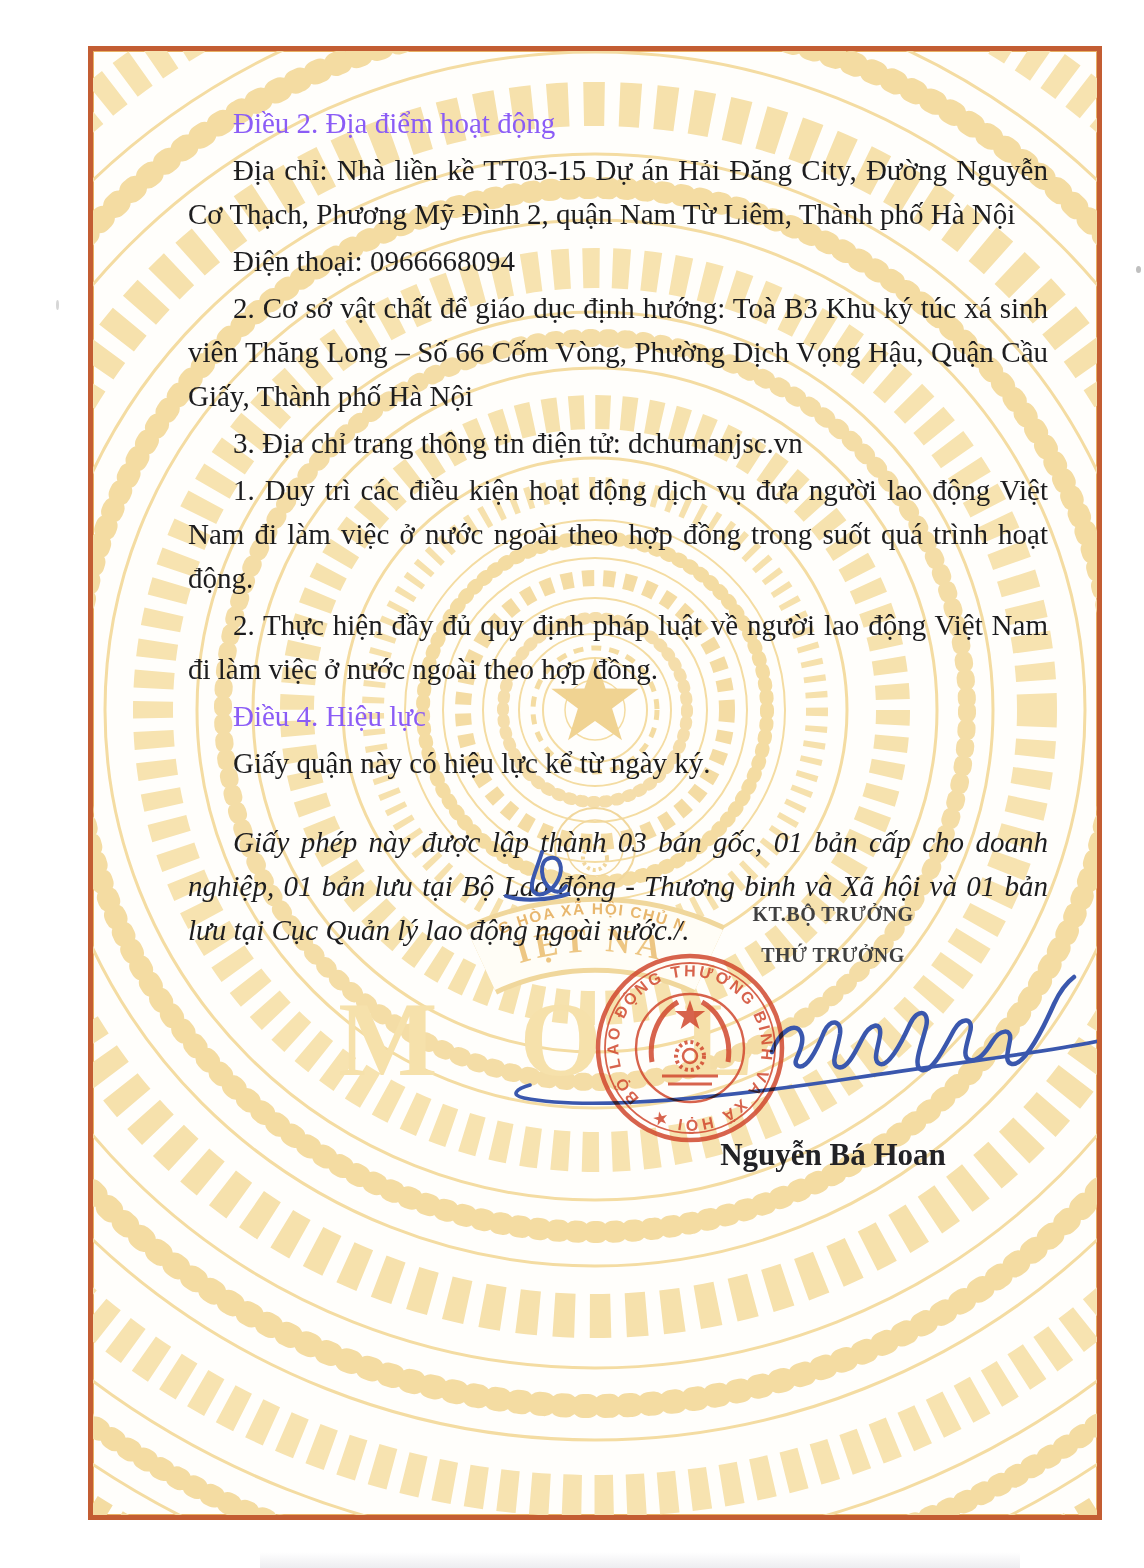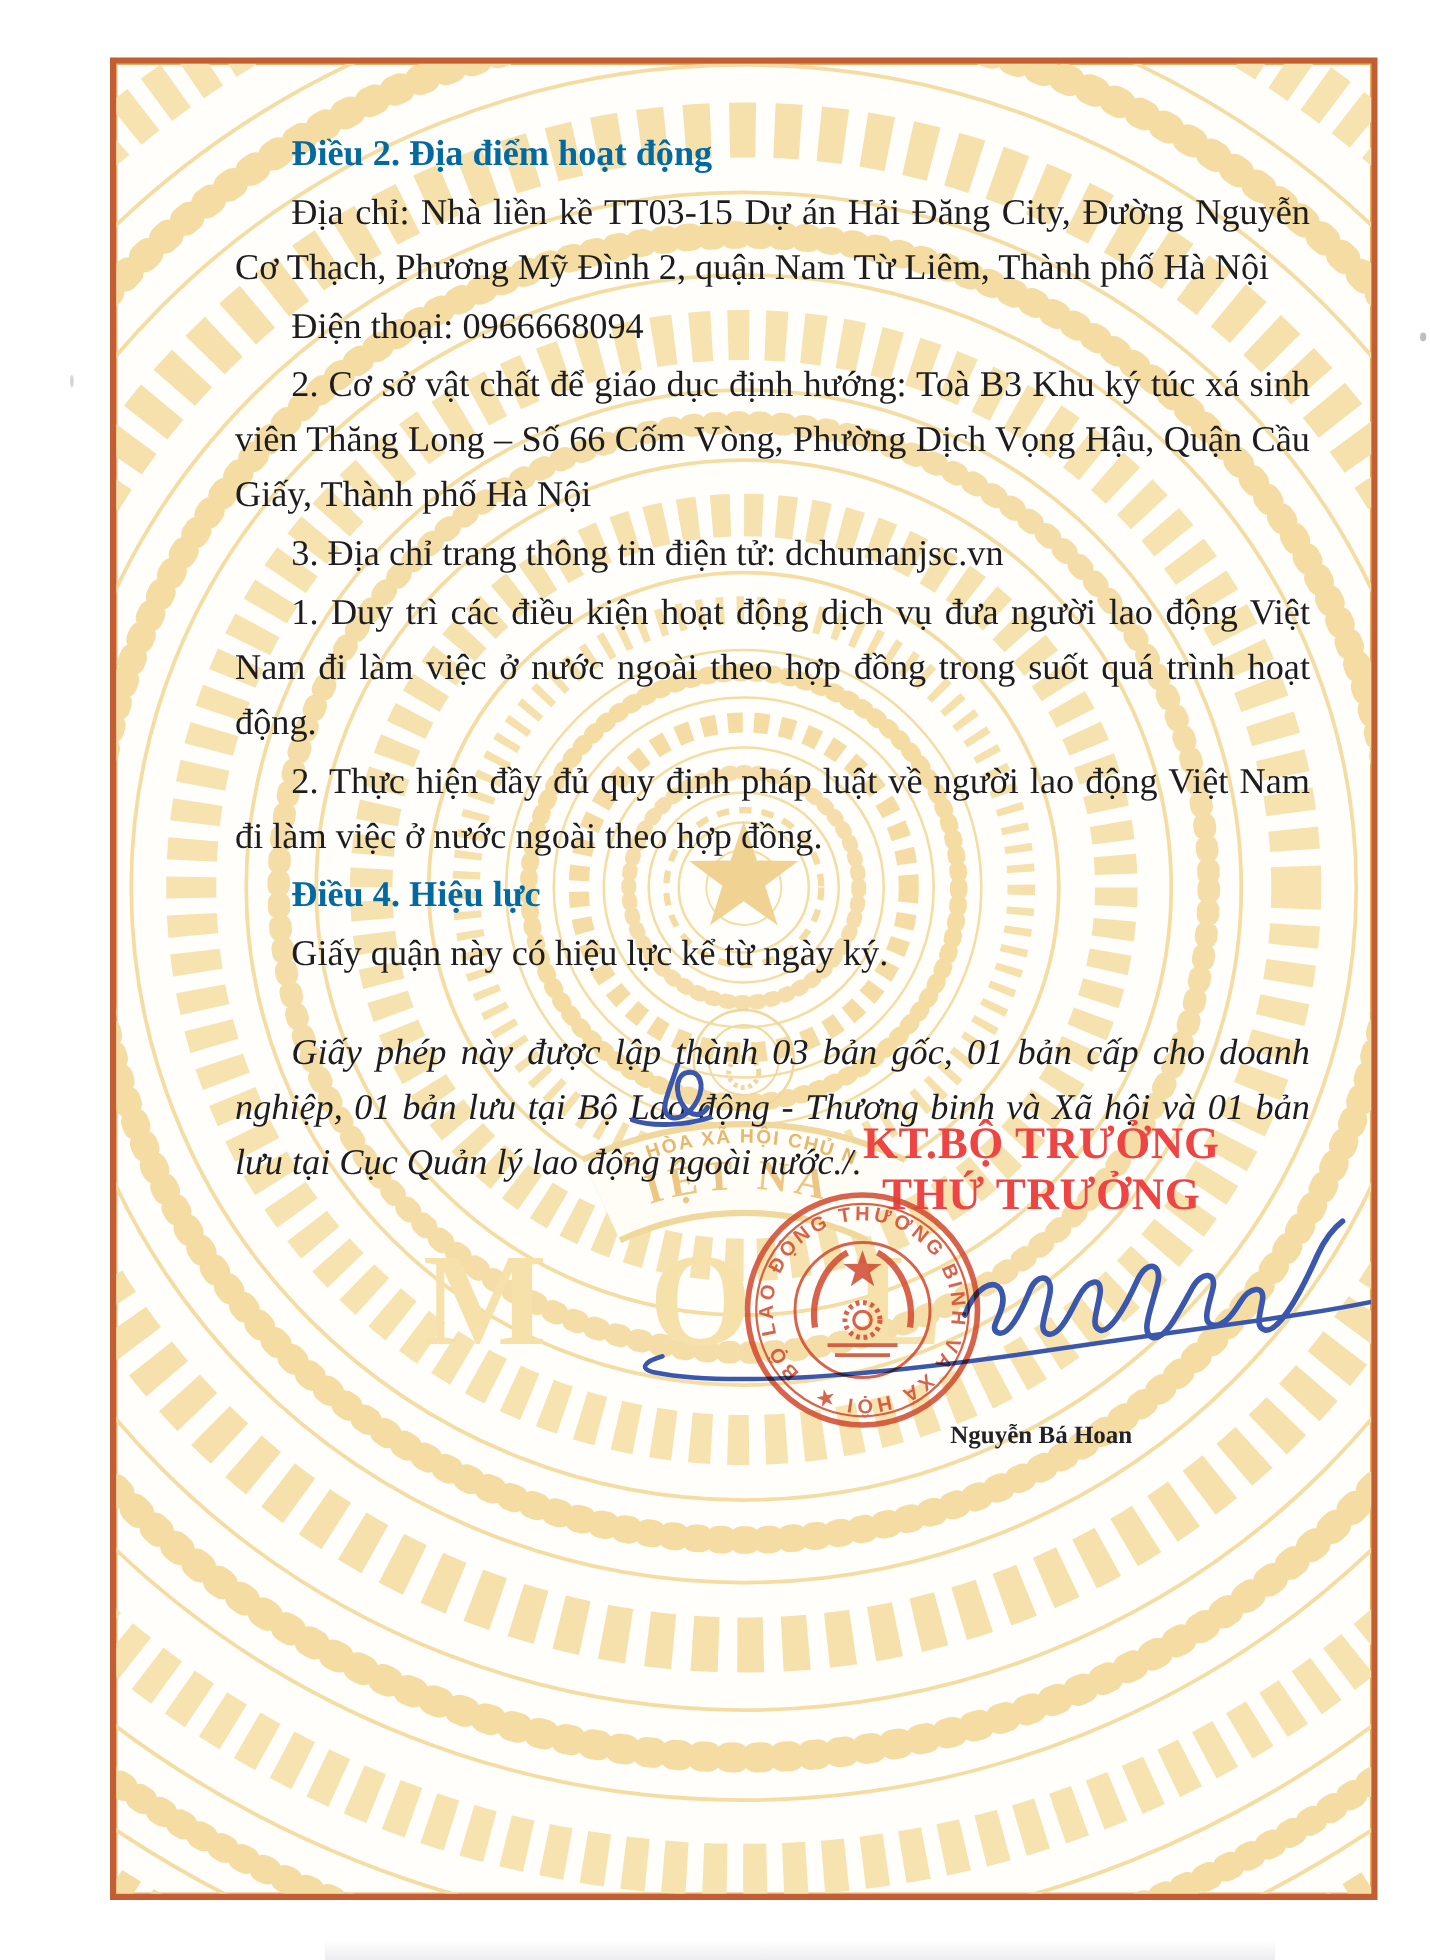--- a/index.html
+++ b/index.html
@@ -3,26 +3,26 @@
 <meta charset="utf-8">
 <style>
   html,body{margin:0;padding:0;background:#ffffff;}
   .page{position:relative;width:1144px;height:1568px;background:#ffffff;overflow:hidden;
         font-family:"Liberation Serif", serif;}
   .frame{position:absolute;left:88px;top:46px;width:1004px;height:1464px;
          border:5px solid #c35d33;box-shadow:inset 0 0 0 1px #e9b063;overflow:hidden;background:#fffefb;}
   .wm,.ink{position:absolute;left:0;top:0;width:1004px;height:1464px;pointer-events:none;}
   .content{position:absolute;left:95px;top:50px;width:860px;z-index:3;}
   .p{font-size:29px;line-height:44px;color:#1d1d1f;text-align:justify;text-indent:45px;margin:0 0 3px 0;}
-  .h{font-weight:bold;color:#0369a1;}
+  .h{font-weight:normal;color:#8b5cf6;}
   .it{font-style:italic;margin-top:35px;}
   .sign-area{position:absolute;left:545px;top:843px;width:390px;text-align:center;z-index:3;}
-  .sign-line{font-size:36px;line-height:41px;font-weight:bold;color:#ef4444;letter-spacing:.5px;}
+  .sign-line{font-size:20px;line-height:41px;font-weight:bold;color:#404040;letter-spacing:.5px;}
   .signer{position:absolute;left:545px;top:1086px;width:390px;text-align:center;
-          font-size:20px;font-weight:bold;color:#222226;z-index:5;}
+          font-size:31px;font-weight:bold;color:#222226;z-index:5;}
   .scan-shadow{position:absolute;left:260px;top:1552px;width:760px;height:16px;
                background:linear-gradient(#ffffff,#ededf0);z-index:1;}
   .speck{position:absolute;width:5px;height:7px;background:#8a8a8a;border-radius:50%;opacity:.55;z-index:6;}
 </style>
 </head>
 <body>
 
 <div class="page">
   <div class="frame">
 

